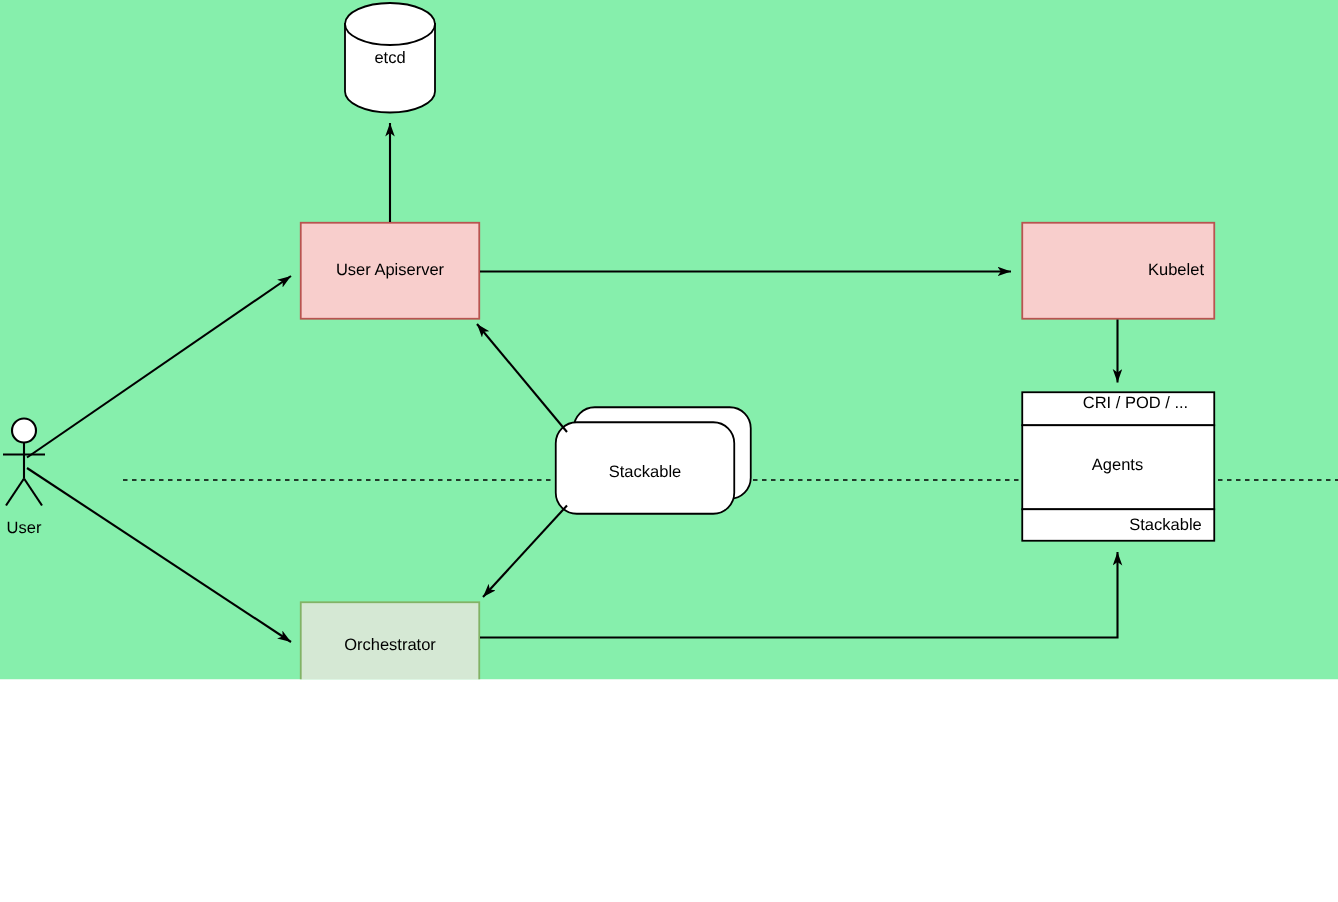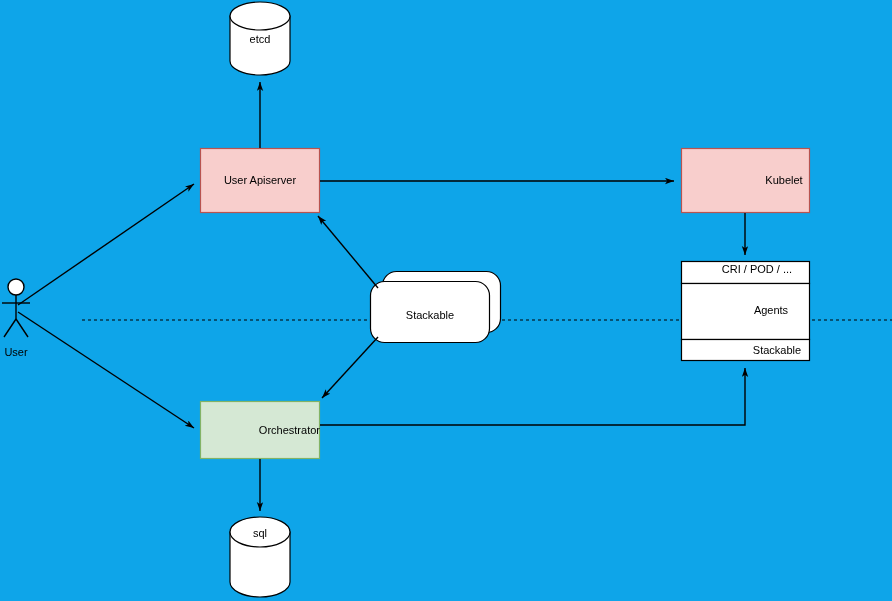--- a/index.html
+++ b/index.html
@@ -3,22 +3,22 @@
 <meta charset="utf-8">
 <style>
   html, body {
     margin: 0;
     padding: 0;
     background: #ffffff;
   }
   #canvas {
     position: relative;
     width: 892px;
-    height: 601px;
-    background: #0ea5e9;
+    height: 453px;
+    background: #86efac;
     font-family: "Liberation Sans", sans-serif;
     overflow: hidden;
   }
   #vector-layer {
     position: absolute;
     left: 0;
     top: 0;
     width: 892px;
     height: 601px;
   }
@@ -29,24 +29,24 @@
     color: #000000;
     text-align: center;
     line-height: 13px;
     white-space: nowrap;
     pointer-events: none;
   }
   .lbl-etcd      { left: 210px; top: 33px;  width: 100px; }
   .lbl-apiserver { left: 200px; top: 174px; width: 120px; }
   .lbl-kubelet   { left: 719px; top: 174px; width: 130px; }
   .lbl-cri       { left: 680px; top: 263px; width: 130px; margin-left: 12px; }
-  .lbl-agents    { left: 680px; top: 304px; width: 130px; padding-left: 26px; }
+  .lbl-agents    { left: 680px; top: 304px; width: 130px; }
   .lbl-stackable { left: 712px; top: 344px; width: 130px; }
   .lbl-operators { left: 370px; top: 309px; width: 120px; }
-  .lbl-orch      { left: 200px; top: 424px; width: 120px; text-align: right; }
+  .lbl-orch      { left: 200px; top: 424px; width: 120px; }
   .lbl-sql       { left: 210px; top: 527px; width: 100px; }
   .lbl-user      { left: -14px; top: 346px; width: 60px; }
 </style>
 </head>
 <body>
 
 <div id="canvas">
 
   <svg id="vector-layer" viewBox="0 0 892 601" xmlns="http://www.w3.org/2000/svg">
     <defs>

